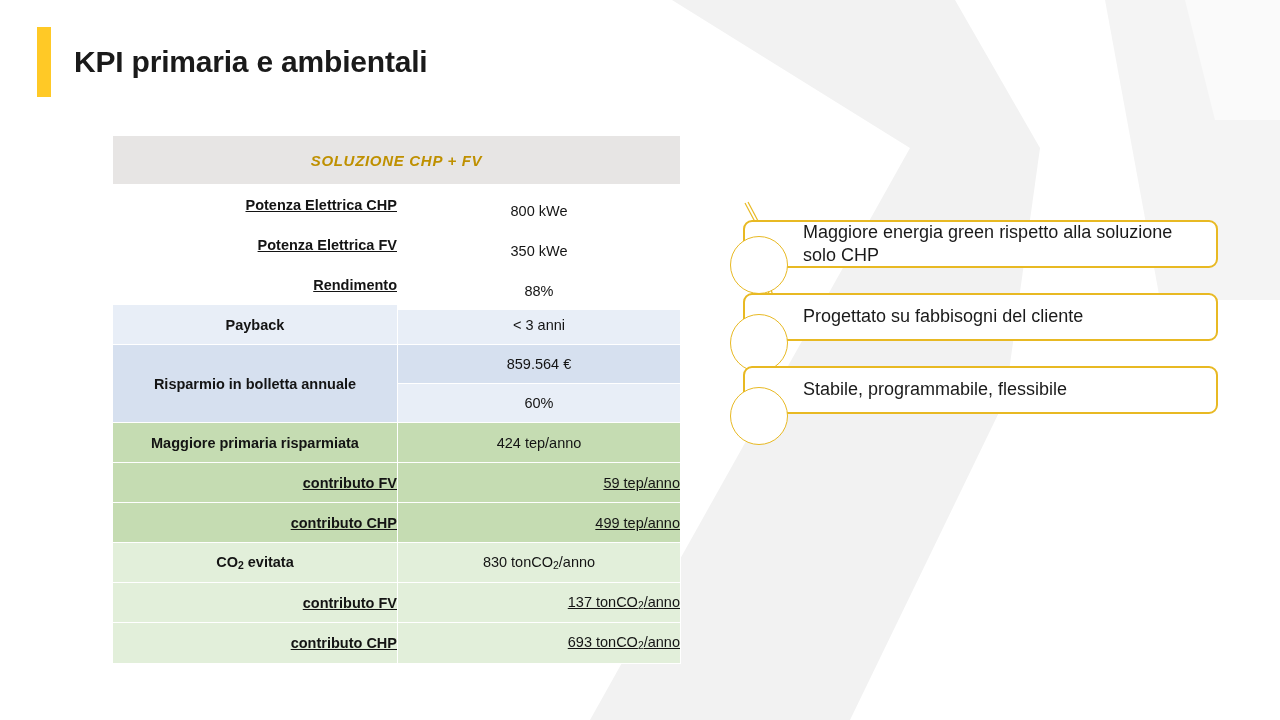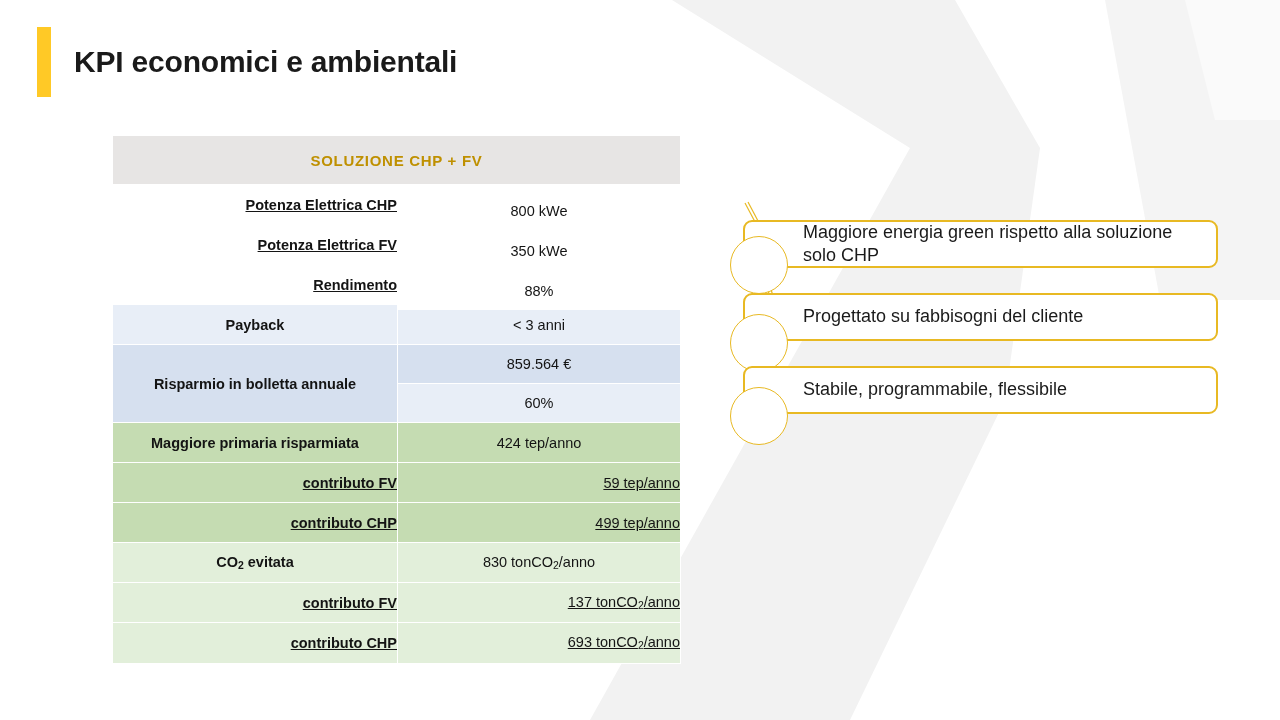--- a/index.html
+++ b/index.html
@@ -71,20 +71,21 @@
 
   .hdr-cell {
     background: #E7E5E4;
     text-align: center;
     color: #BF9000;
     font-weight: bold;
     font-size: 15px;
     letter-spacing: 0.7px;
     height: 48px;
     border: none;
+    font-style: italic;
   }
 
   .lbl {
     font-weight: bold;
     font-size: 14.5px;
     color: #141414;
     padding: 0 8px;
   }
   .val {
     font-size: 14.5px;
@@ -177,21 +178,21 @@
 <body>
 
 <svg id="bg-chevrons" viewBox="0 0 1280 720" preserveAspectRatio="none">
   <polygon points="672,0 955,0 1040,148 1005,400 850,720 590,720 910,148" fill="#F2F2F2"></polygon>
   <polygon points="1105,0 1280,0 1280,300 1160,300" fill="#F4F4F4"></polygon>
   <polygon points="1185,0 1280,0 1280,120 1215,120" fill="#FAFAFA"></polygon>
 </svg>
 
 <div id="title-block">
   <div id="title-accent-bar"></div>
-  <div id="page-title">KPI economici e ambientali</div>
+  <div id="page-title">KPI primaria e ambientali</div>
 </div>
 
 <table id="kpi-table">
   <colgroup>
     <col class="c-label">
       <col class="c-value">
   </colgroup>
   <thead>
     <tr>
       <th class="hdr-cell" colspan="2">SOLUZIONE  CHP + FV</th>

